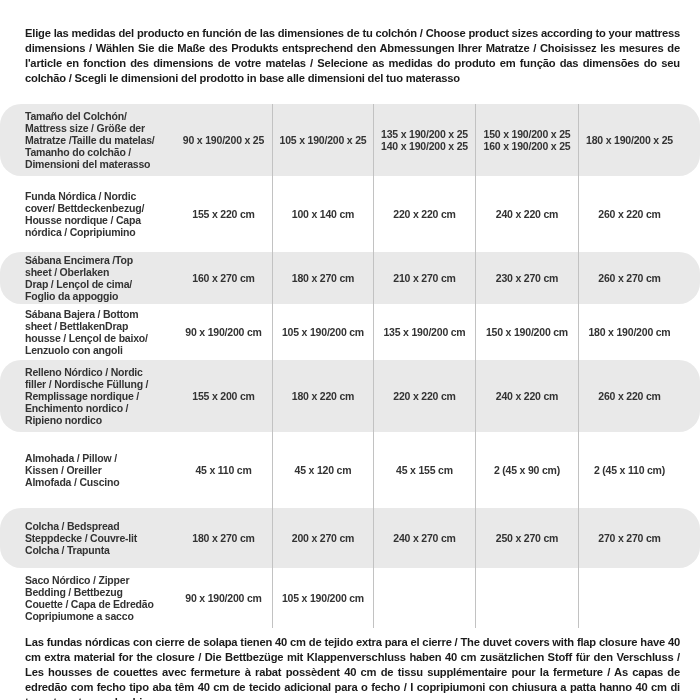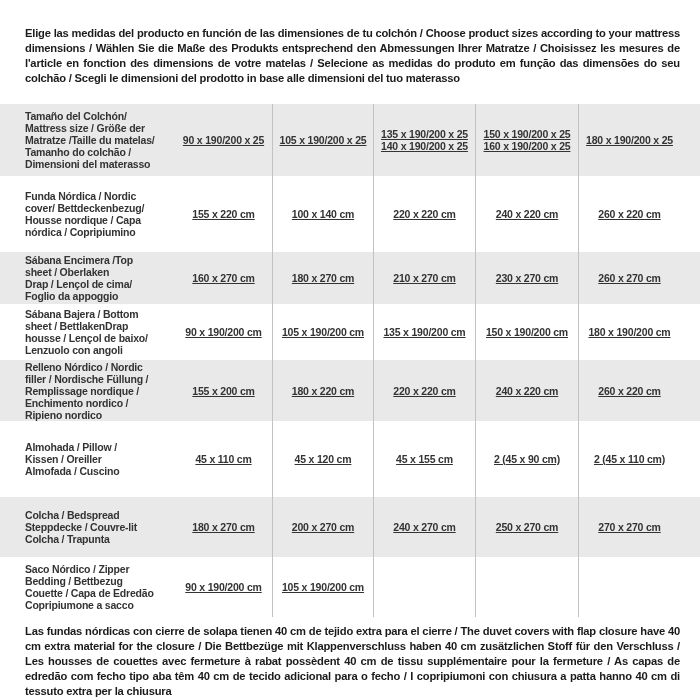--- a/index.html
+++ b/index.html
@@ -14,30 +14,31 @@
     font-size:11.2px;line-height:15px;letter-spacing:-0.2px;
     text-align:justify;color:#1b1b1b;
   }
   .size-table{margin-top:18px;}
   .trow{
     display:grid;
     grid-template-columns:150px 97px 101px 102px 103px 102px;
     padding-left:25px;
     box-sizing:border-box;
     background:#fff;
+    border-radius:21px;
   }
   .trow.shade{background:var(--shade,#e9e9e9);}
   .cell{
     box-sizing:border-box;
     display:flex;align-items:center;
     font-size:10.5px;line-height:12px;letter-spacing:-0.2px;
     color:#333;white-space:pre-line;
   }
   .cell.lbl{justify-content:flex-start;text-align:left;padding-right:4px;}
-  .cell.v{justify-content:center;text-align:right;text-decoration:underline;}
+  .cell.v{justify-content:center;text-align:right;}
   .cell.v + .cell.v{border-left:1px solid var(--line,#c2c2c2);}
   .footer-note{margin-top:7px;}
 </style>
 </head>
 <body>
 
 <div class="page">
 
   <div class="note header-note">Elige las medidas del producto en función de las dimensiones de tu colchón / Choose product sizes according to your mattress dimensions / Wählen Sie die Maße des Produkts entsprechend den Abmessungen Ihrer Matratze / Choisissez les mesures de l'article en fonction des dimensions de votre matelas / Selecione as medidas do produto em função das dimensões do seu colchão / Scegli le dimensioni del prodotto in base alle dimensioni del tuo materasso</div>
 
@@ -87,21 +88,21 @@
 sheet / BettlakenDrap
 housse / Lençol de baixo/
 Lenzuolo con angoli</div>
       <div class="cell v">90 x 190/200 cm</div>
       <div class="cell v">105 x 190/200 cm</div>
       <div class="cell v">135 x 190/200 cm</div>
       <div class="cell v">150 x 190/200 cm</div>
       <div class="cell v">180 x 190/200 cm</div>
     </div>
 
-    <div class="trow shade" style="height:61px">
+    <div class="trow shade" style="height:72px">
       <div class="cell lbl">Relleno Nórdico / Nordic
 filler / Nordische Füllung /
 Remplissage nordique /
 Enchimento nordico /
 Ripieno nordico</div>
       <div class="cell v">155 x 200 cm</div>
       <div class="cell v">180 x 220 cm</div>
       <div class="cell v">220 x 220 cm</div>
       <div class="cell v">240 x 220 cm</div>
       <div class="cell v">260 x 220 cm</div>

